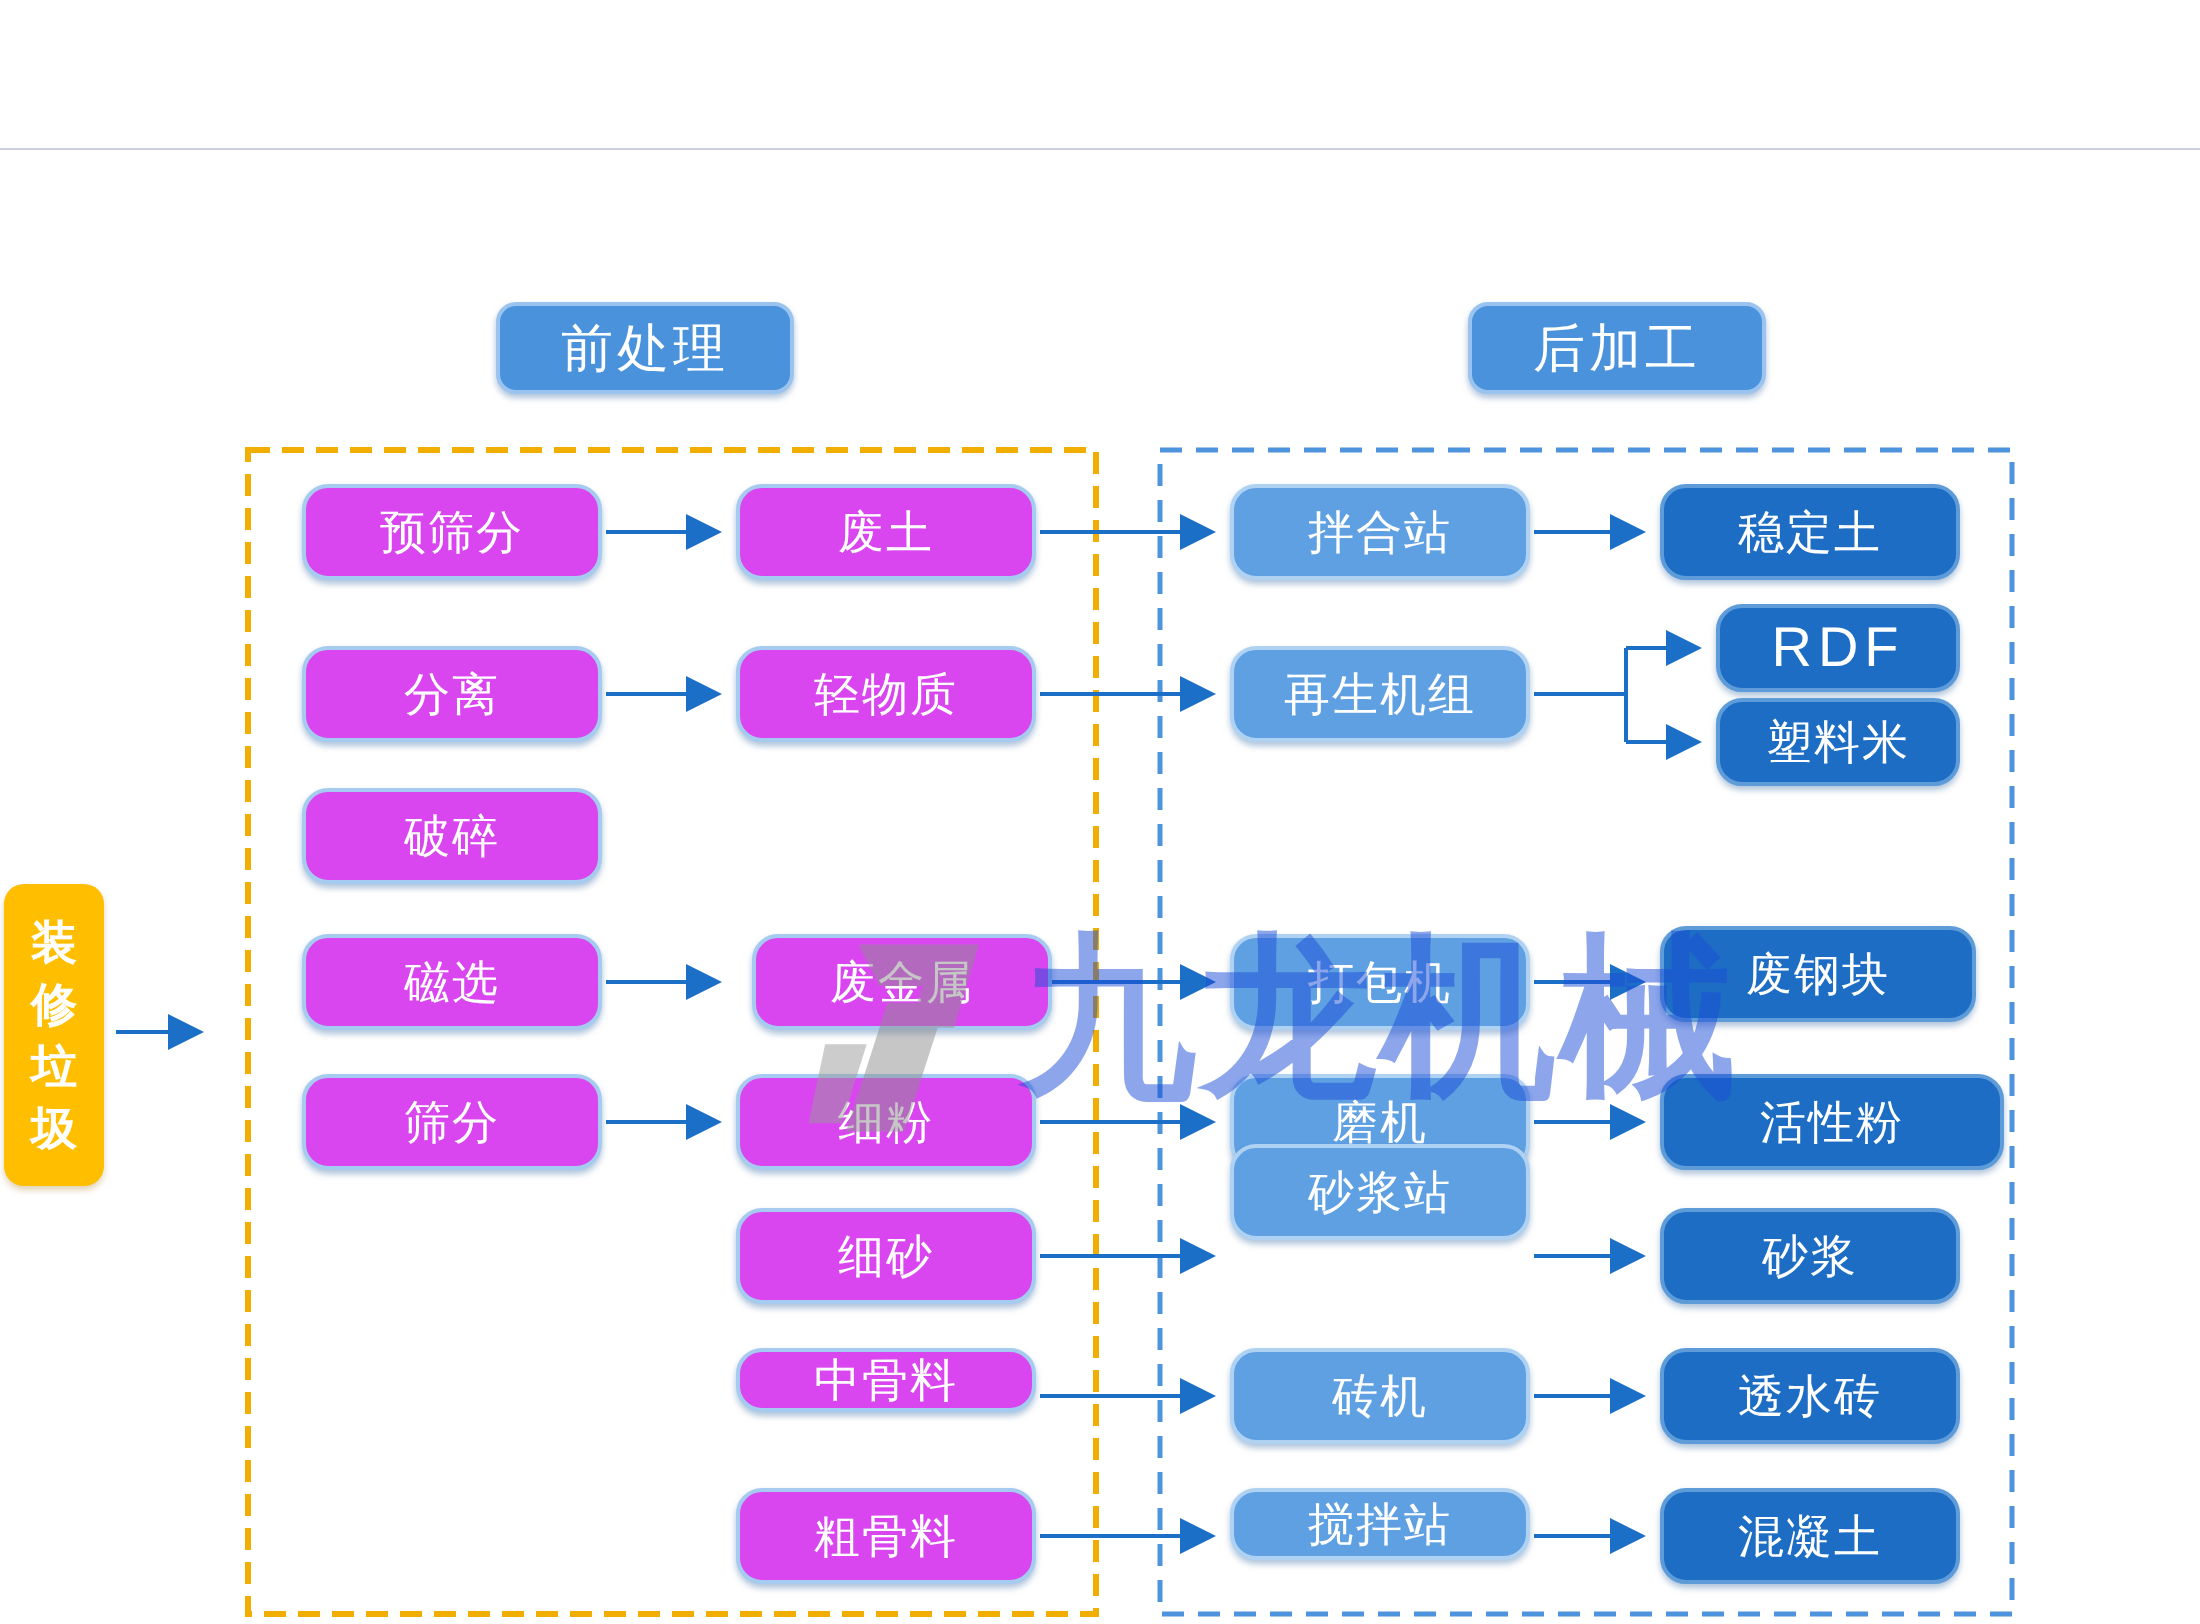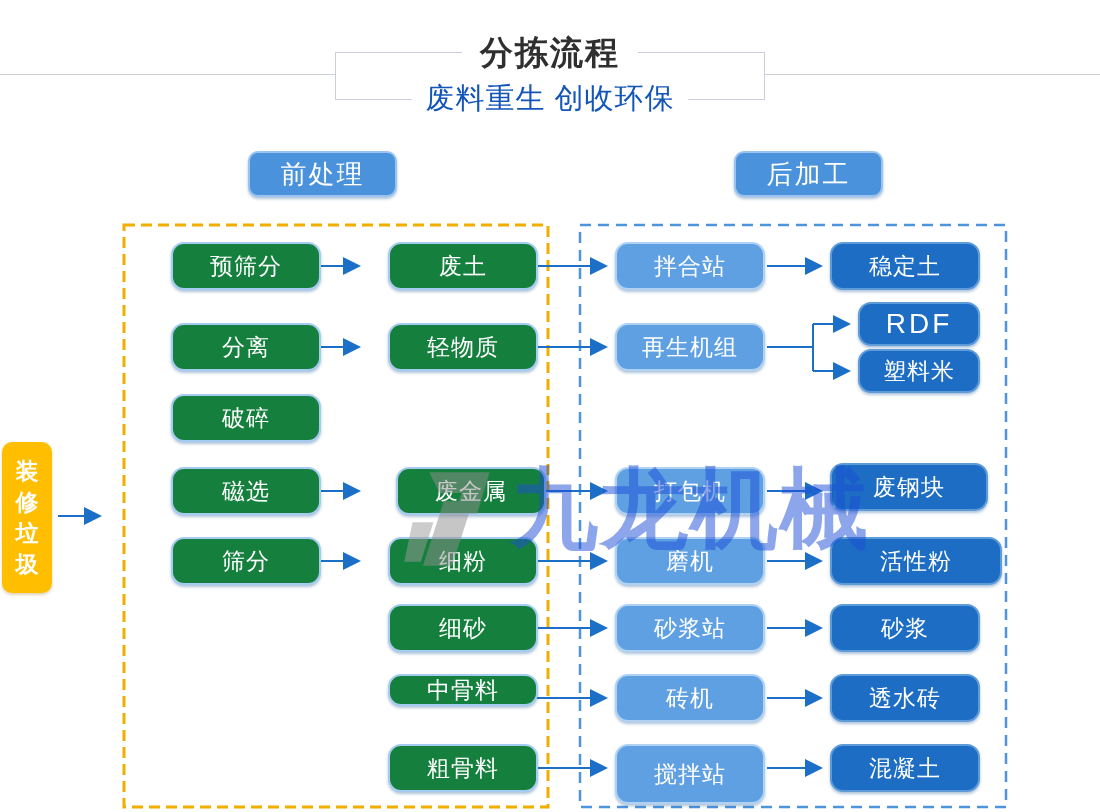--- a/index.html
+++ b/index.html
@@ -26,45 +26,41 @@
   .btn-post{left:734px;top:151px;width:149px;height:46px;}
   
   .source-label{position:absolute;left:2px;top:442px;width:50px;height:151px;
     background:#FFBE00;border-radius:10px;display:flex;flex-direction:column;
     align-items:center;justify-content:center;color:#fff;font-size:23px;
     font-weight:700;line-height:31px;box-shadow:0 2px 3px rgba(160,110,0,.3);}
   
   .node{position:absolute;display:flex;align-items:center;justify-content:center;
     color:#fff;font-size:23px;letter-spacing:1px;border-radius:13px;
     box-sizing:border-box;box-shadow:0 2px 3px rgba(23,82,150,.35);white-space:nowrap;}
-  .node.process{background:#15803d;border:2px solid #A6CBF0;margin-left:20px;}
+  .node.process{background:#d946ef;border:2px solid #A6CBF0;}
   .node.machine{background:#5FA0E2;border:2px solid #AFD2F3;}
   .node.output{background:#1C6DC3;border:2px solid #5E9BD9;}
   .node.latin{font-size:28px;letter-spacing:3px;}
   
   .svg-layer{position:absolute;left:0;top:0;}
   
   .watermark{position:absolute;left:398px;top:460px;width:520px;height:140px;
     opacity:.5;pointer-events:none;z-index:50;}
   .wm-logo{position:absolute;left:0;top:5px;}
   .wm-cn{position:absolute;left:112px;top:-6px;font-size:88px;font-weight:700;
     color:#1d4ed8;letter-spacing:2px;line-height:110px;white-space:nowrap;}
   .wm-en{position:absolute;left:118px;top:100px;font-size:27px;font-weight:700;
     color:#949494;letter-spacing:1px;white-space:nowrap;}
 </style>
 </head>
 <body>
 
 <div class="stage">
 
   <div class="hline"></div>
-  <div class="title-frame">
-    <div class="main-title">分拣流程</div>
-    <div class="sub-title">废料重生 创收环保</div>
-  </div>
 
   <div class="section-btn btn-pre">
     <span>前处理</span>
   </div>
   <div class="section-btn btn-post">
     <span>后加工</span>
   </div>
 
   <div class="source-label" id="source-label">
       <div>装</div>
@@ -119,23 +115,23 @@
       <div class="node process" style="left: 368px; top: 323px; width: 150px; height: 48px;">轻物质</div>
       <div class="node process" style="left: 376px; top: 467px; width: 150px; height: 48px;">废金属</div>
       <div class="node process" style="left: 368px; top: 537px; width: 150px; height: 48px;">细粉</div>
       <div class="node process" style="left: 368px; top: 604px; width: 150px; height: 48px;">细砂</div>
       <div class="node process" style="left: 368px; top: 674px; width: 150px; height: 32px;">中骨料</div>
       <div class="node process" style="left: 368px; top: 744px; width: 150px; height: 48px;">粗骨料</div>
       <div class="node machine" style="left: 615px; top: 242px; width: 150px; height: 48px;">拌合站</div>
       <div class="node machine" style="left: 615px; top: 323px; width: 150px; height: 48px;">再生机组</div>
       <div class="node machine" style="left: 615px; top: 467px; width: 150px; height: 48px;">打包机</div>
       <div class="node machine" style="left: 615px; top: 537px; width: 150px; height: 48px;">磨机</div>
-      <div class="node machine" style="left: 615px; top: 604px; width: 150px; height: 48px;">砂浆站</div>
+      <div class="node machine" style="left: 615px; top: 572px; width: 150px; height: 48px;">砂浆站</div>
       <div class="node machine" style="left: 615px; top: 674px; width: 150px; height: 48px;">砖机</div>
-      <div class="node machine" style="left: 615px; top: 744px; width: 150px; height: 60px;">搅拌站</div>
+      <div class="node machine" style="left: 615px; top: 744px; width: 150px; height: 36px;">搅拌站</div>
       <div class="node output" style="left: 830px; top: 242px; width: 150px; height: 48px;">稳定土</div>
       <div class="node output latin" style="left: 858px; top: 302px; width: 122px; height: 44px;">RDF</div>
       <div class="node output" style="left: 858px; top: 349px; width: 122px; height: 44px;">塑料米</div>
       <div class="node output" style="left: 830px; top: 463px; width: 158px; height: 48px;">废钢块</div>
       <div class="node output" style="left: 830px; top: 537px; width: 172px; height: 48px;">活性粉</div>
       <div class="node output" style="left: 830px; top: 604px; width: 150px; height: 48px;">砂浆</div>
       <div class="node output" style="left: 830px; top: 674px; width: 150px; height: 48px;">透水砖</div>
       <div class="node output" style="left: 830px; top: 744px; width: 150px; height: 48px;">混凝土</div>
     </div>
 

